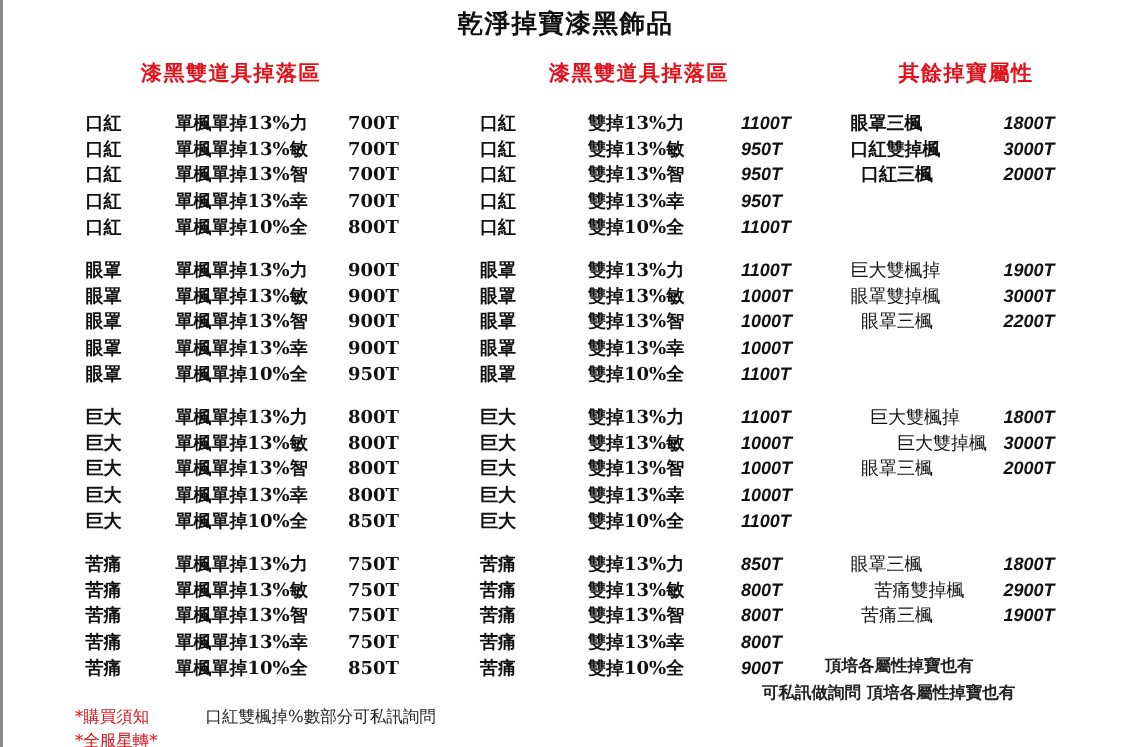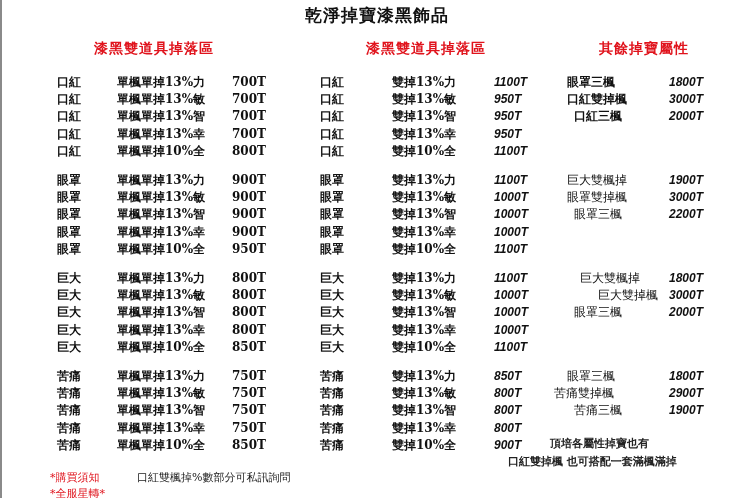--- a/index.html
+++ b/index.html
@@ -279,26 +279,26 @@
     </div>
     <div class="row" style="top: 304.4px; left: 0px;">
       <span class="cell" style="left: 572px; font-weight: normal;">眼罩三楓</span>
       <span class="cell price-sans" style="left: 667px;">2000T</span>
     </div>
     <div class="row" style="top: 368px; left: 0px;">
       <span class="cell" style="left: 565px; font-weight: normal;">眼罩三楓</span>
       <span class="cell price-sans" style="left: 667px;">1800T</span>
     </div>
     <div class="row" style="top: 385.2px; left: 0px;">
-      <span class="cell" style="left: 552px; font-weight: normal;">苦痛雙掉楓</span>
+      <span class="cell" style="left: 581px; font-weight: normal;">苦痛雙掉楓</span>
       <span class="cell price-sans" style="left: 667px;">2900T</span>
     </div>
     <div class="row" style="top: 402.4px; left: 0px;">
       <span class="cell" style="left: 572px; font-weight: normal;">苦痛三楓</span>
       <span class="cell price-sans" style="left: 667px;">1900T</span>
     </div>
   </div>
 
 <div class="note-black" style="left:548px; top:436px; font-weight:bold;">頂培各屬性掉寶也有</div>
-<div class="note-black" style="left:506px; top:454px; font-weight:bold;">口紅雙掉楓  也可搭配一套滿楓滿掉</div>
+<div class="note-black" style="left:506px; top:454px; font-weight:bold;">可私訊做詢問  頂培各屬性掉寶也有</div>
 <div class="note-red" style="left:48px; top:470px;">*購買須知</div>
 <div class="note-black" style="left:135px; top:470px;">口紅雙楓掉%數部分可私訊詢問</div>
 <div class="note-red" style="left:48px; top:486px;">*全服星轉*</div>
 
 </body></html>

